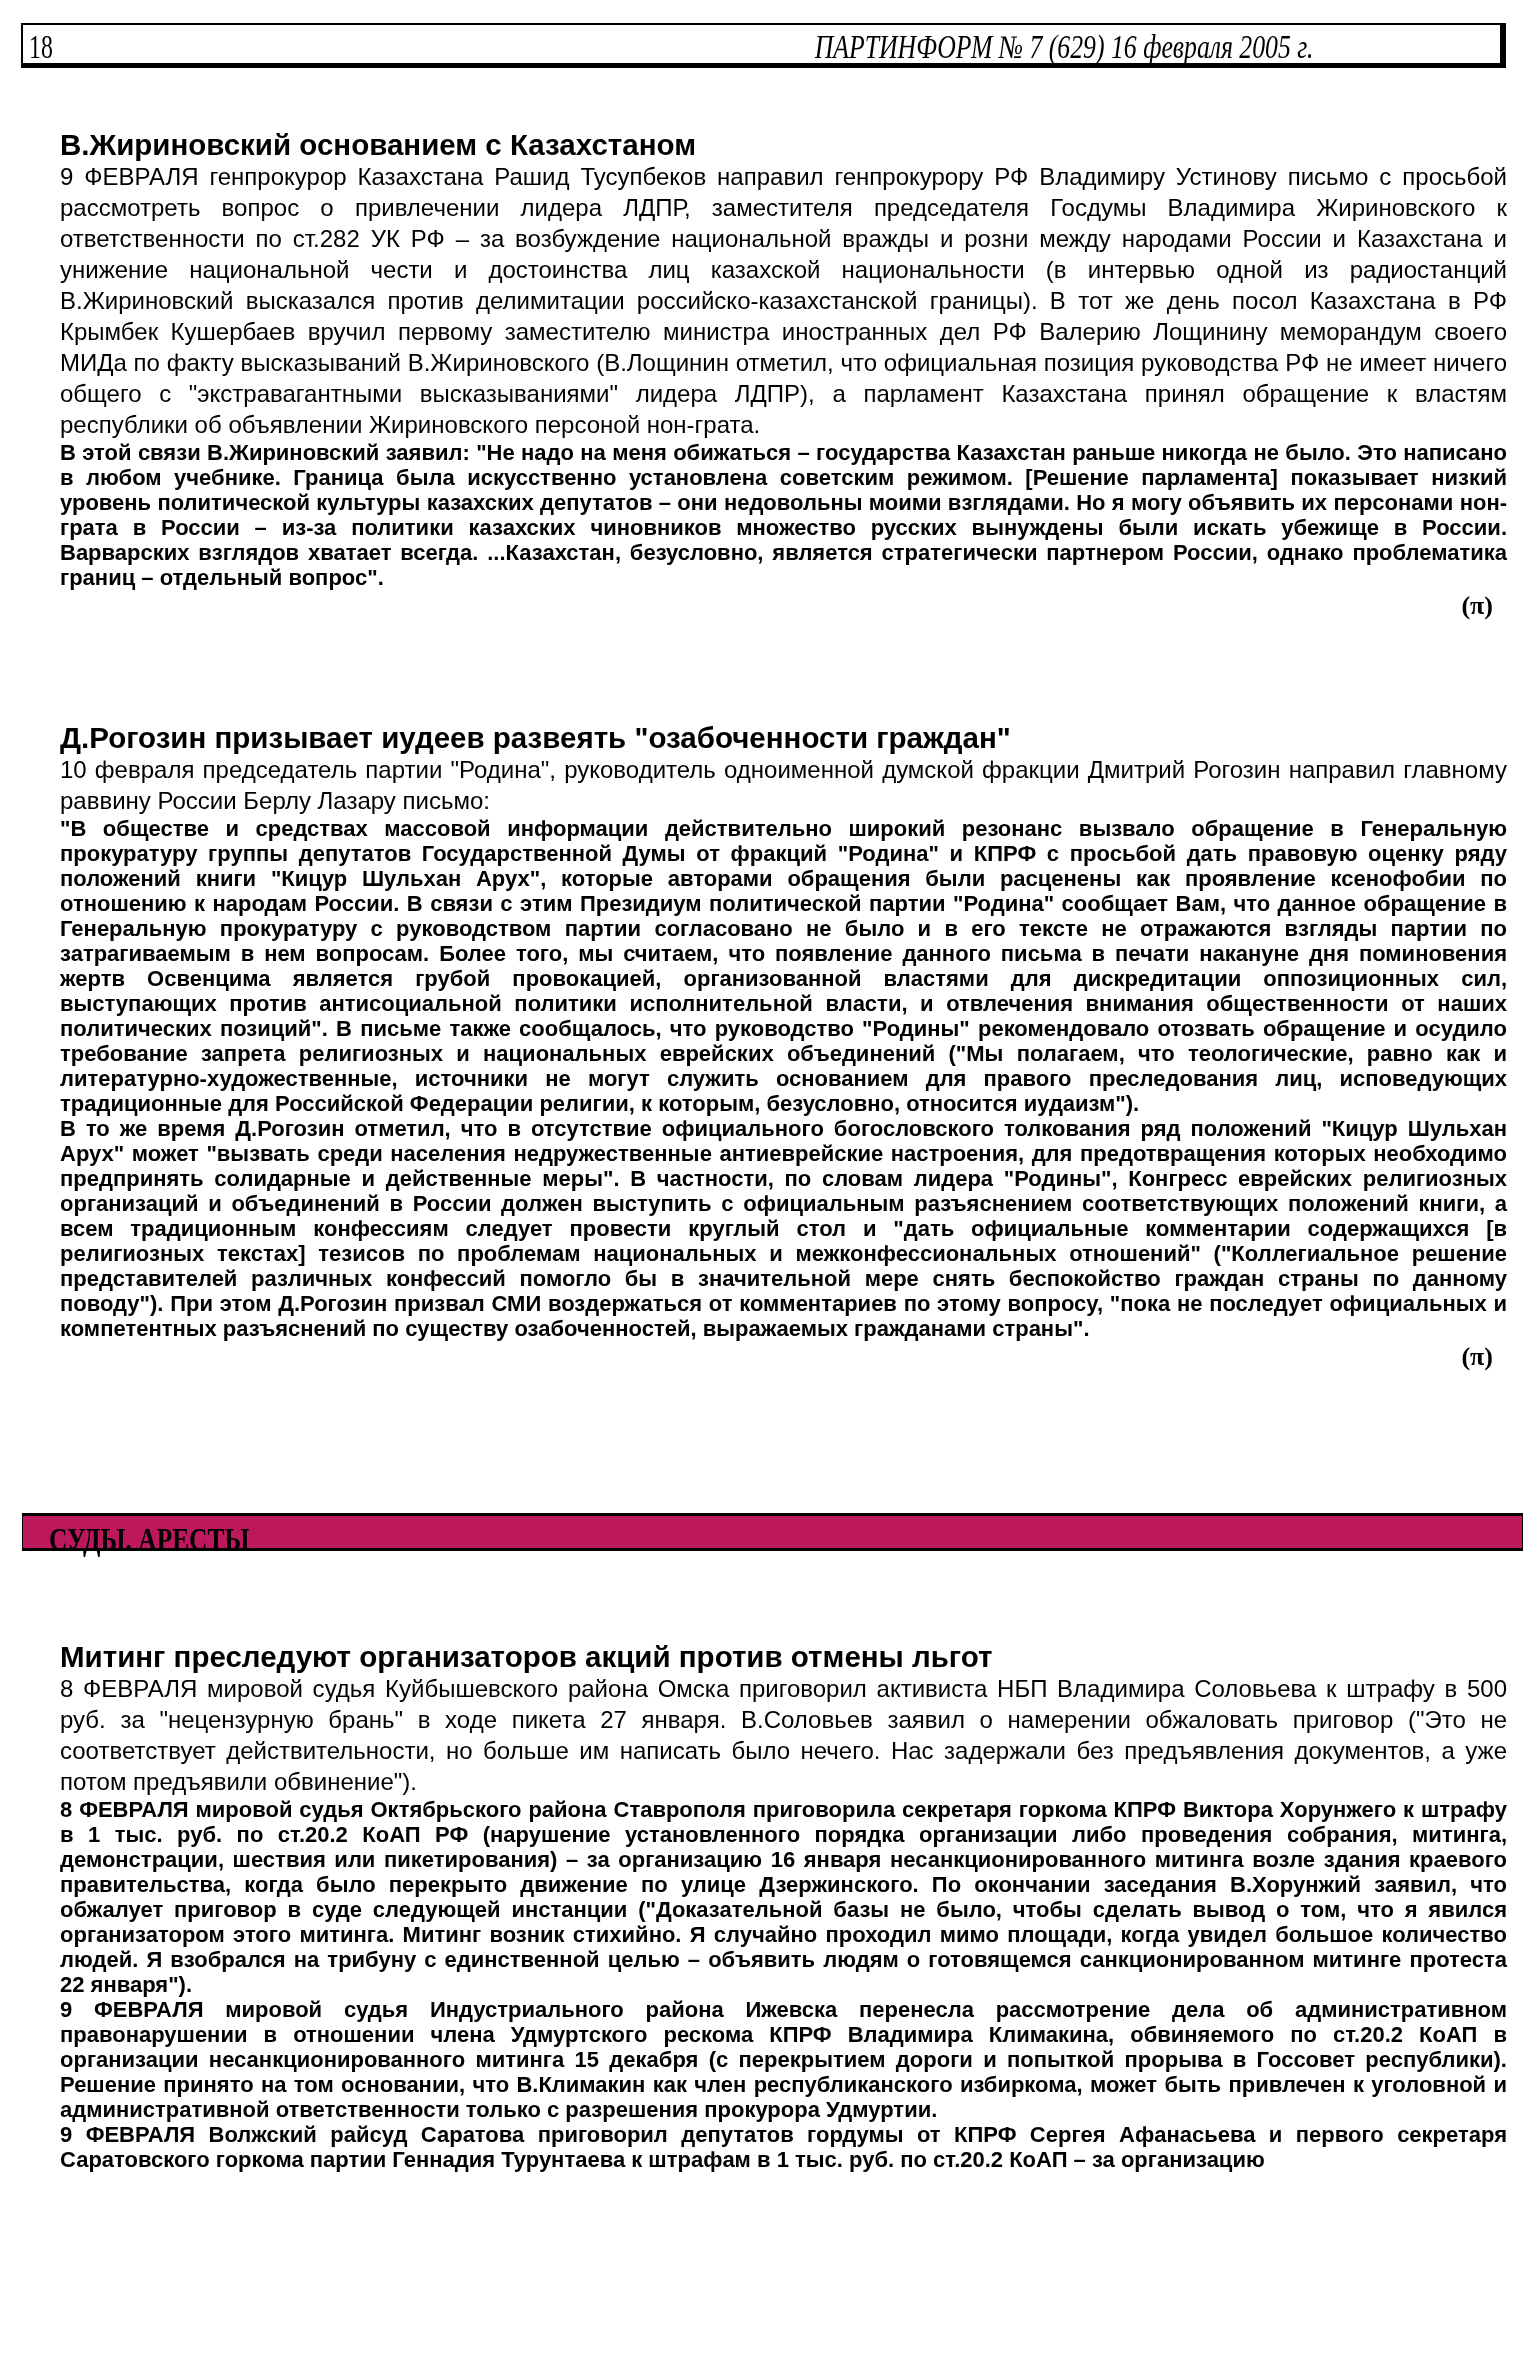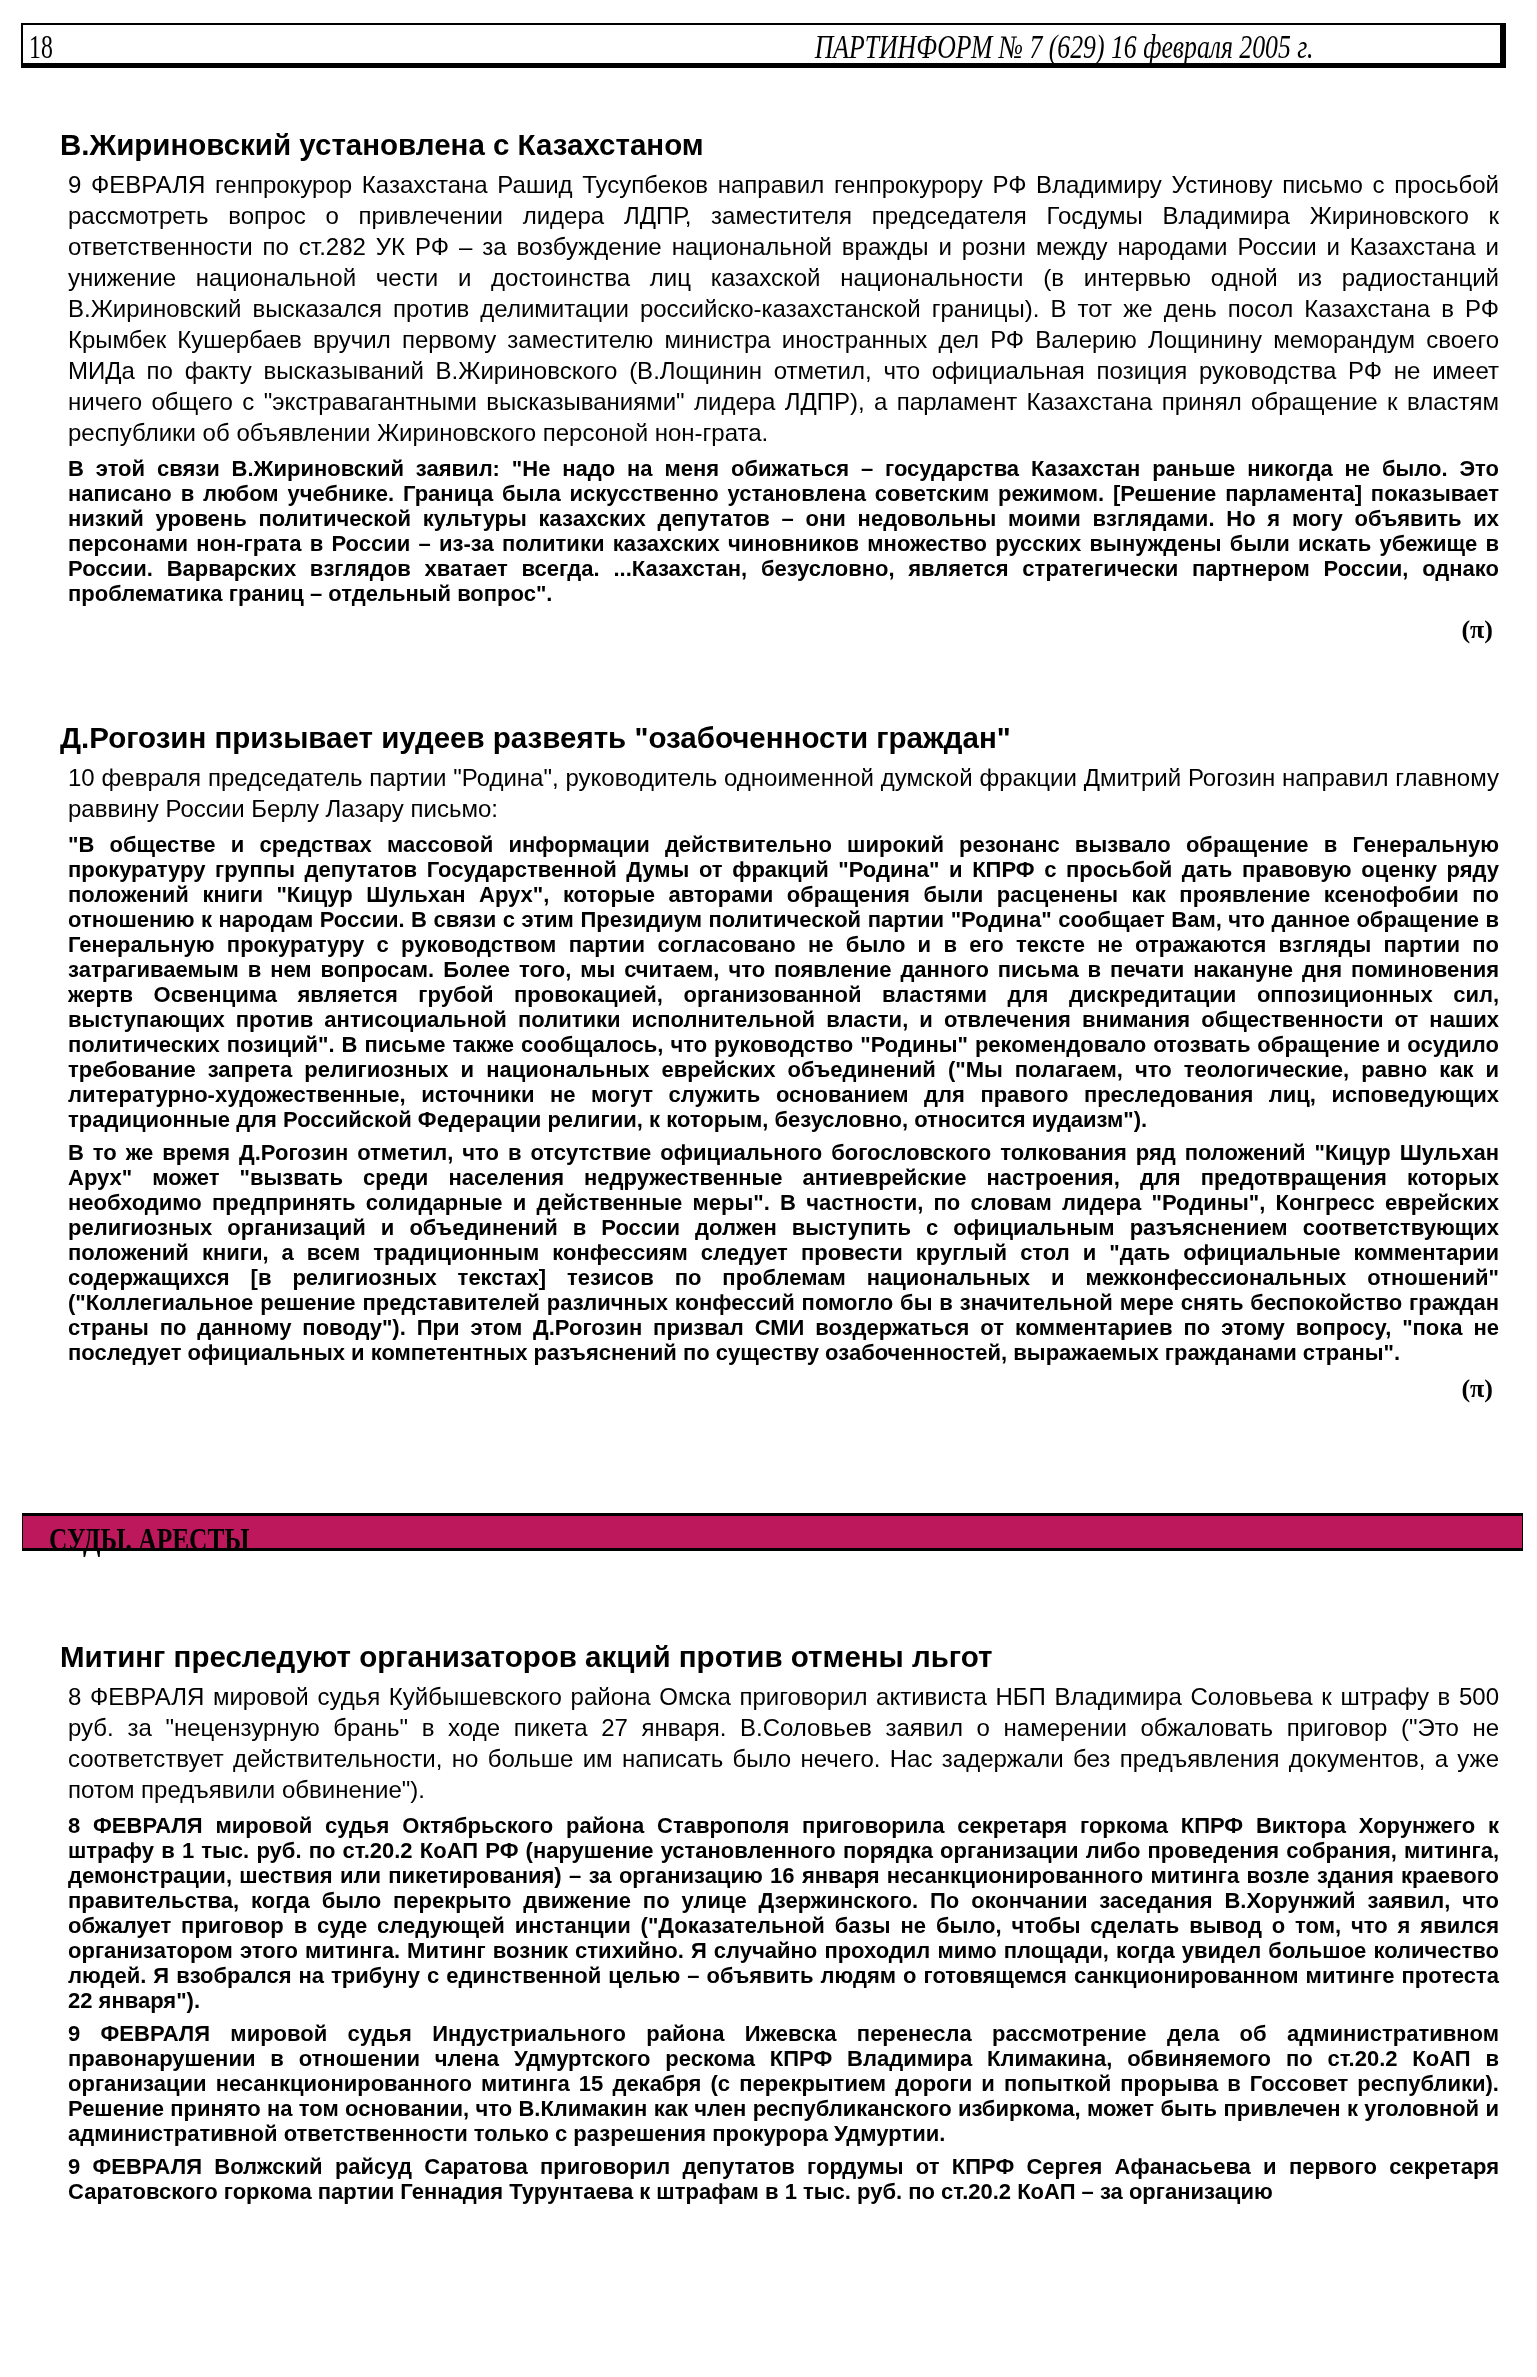--- a/index.html
+++ b/index.html
@@ -22,21 +22,21 @@
     transform: scaleX(0.78); transform-origin: right center; white-space: nowrap;
   }
 
   .content { position: absolute; left: 56px; width: 1447px; }
   .article-title {
     font-family: "Liberation Sans", sans-serif; font-weight: bold; font-size: 29.5px; line-height: 33px;
     margin: 0; white-space: nowrap;
   }
   p.txt {
     font-family: "Liberation Sans", sans-serif; font-size: 24px; line-height: 31px;
-    margin: 8px; text-align: justify; text-indent: 0;
+    margin: 0; text-align: justify; text-indent: 0;
   }
   p.txt.bold { font-weight: bold; font-size: 22px; line-height: 25px; }
   .source-mark {
     text-align: right; font-family: "Liberation Serif", serif; font-weight: bold; font-size: 26px;
     line-height: 31px; padding-right: 14px;
   }
   .section-bar {
     position: absolute; left: 18px; top: 1513px; width: 1501px; height: 38px;
     border-top: 3.8px solid #000; border-bottom: 3.8px solid #000; border-left: 1.3px solid #000; border-right: 1.3px solid #000;
     background: #be185d; box-sizing: border-box;
@@ -51,21 +51,21 @@
 <body>
 
 <div class="page">
 
   <div class="header-bar">
     <span class="header-page-no">18</span>
     <span class="header-title">ПАРТИНФОРМ № 7 (629) 16 февраля 2005 г.</span>
   </div>
 
   <div class="content" style="top:128px;">
-    <h2 class="article-title">В.Жириновский установлена с Казахстаном</h2>
+    <h2 class="article-title">В.Жириновский основанием с Казахстаном</h2>
     <p class="txt" style="text-indent:0;">9 ФЕВРАЛЯ генпрокурор Казахстана Рашид Тусупбеков направил генпрокурору РФ Владимиру Устинову письмо с просьбой рассмотреть вопрос о привлечении лидера ЛДПР, заместителя председателя Госдумы Владимира Жириновского к ответственности по ст.282 УК РФ – за возбуждение национальной вражды и розни между народами России и Казахстана и унижение национальной чести и достоинства лиц казахской национальности (в интервью одной из радиостанций В.Жириновский высказался против делимитации российско-казахстанской границы). В тот же день посол Казахстана в РФ Крымбек Кушербаев вручил первому заместителю министра иностранных дел РФ Валерию Лощинину меморандум своего МИДа по факту высказываний В.Жириновского (В.Лощинин отметил, что официальная позиция руководства РФ не имеет ничего общего с "экстравагантными высказываниями" лидера ЛДПР), а парламент Казахстана принял обращение к властям республики об объявлении Жириновского персоной нон-грата.</p>
     <p class="txt bold">В этой связи В.Жириновский заявил: "Не надо на меня обижаться – государства Казахстан раньше никогда не было. Это написано в любом учебнике. Граница была искусственно установлена советским режимом. [Решение парламента] показывает низкий уровень политической культуры казахских депутатов – они недовольны моими взглядами. Но я могу объявить их персонами нон-грата в России – из-за политики казахских чиновников множество русских вынуждены были искать убежище в России. Варварских взглядов хватает всегда. ...Казахстан, безусловно, является стратегически партнером России, однако проблематика границ – отдельный вопрос".</p>
     <div class="source-mark">(π)</div>
   </div>
 
   <div class="content" style="top:721px;">
     <h2 class="article-title">Д.Рогозин призывает иудеев развеять "озабоченности граждан"</h2>
     <p class="txt">10 февраля председатель партии "Родина", руководитель одноименной думской фракции Дмитрий Рогозин направил главному раввину России Берлу Лазару письмо:</p>
     <p class="txt bold">"В обществе и средствах массовой информации действительно широкий резонанс вызвало обращение в Генеральную прокуратуру группы депутатов Государственной Думы от фракций "Родина" и КПРФ с просьбой дать правовую оценку ряду положений книги "Кицур Шульхан Арух", которые авторами обращения были расценены как проявление ксенофобии по отношению к народам России. В связи с этим Президиум политической партии "Родина" сообщает Вам, что данное обращение в Генеральную прокуратуру с руководством партии согласовано не было и в его тексте не отражаются взгляды партии по затрагиваемым в нем вопросам. Более того, мы считаем, что появление данного письма в печати накануне дня поминовения жертв Освенцима является грубой провокацией, организованной властями для дискредитации оппозиционных сил, выступающих против антисоциальной политики исполнительной власти, и отвлечения внимания общественности от наших политических позиций". В письме также сообщалось, что руководство "Родины" рекомендовало отозвать обращение и осудило требование запрета религиозных и национальных еврейских объединений ("Мы полагаем, что теологические, равно как и литературно-художественные, источники не могут служить основанием для правого преследования лиц, исповедующих традиционные для Российской Федерации религии, к которым, безусловно, относится иудаизм").</p>
     <p class="txt bold">В то же время Д.Рогозин отметил, что в отсутствие официального богословского толкования ряд положений "Кицур Шульхан Арух" может "вызвать среди населения недружественные антиеврейские настроения, для предотвращения которых необходимо предпринять солидарные и действенные меры". В частности, по словам лидера "Родины", Конгресс еврейских религиозных организаций и объединений в России должен выступить с официальным разъяснением соответствующих положений книги, а всем традиционным конфессиям следует провести круглый стол и "дать официальные комментарии содержащихся [в религиозных текстах] тезисов по проблемам национальных и межконфессиональных отношений" ("Коллегиальное решение представителей различных конфессий помогло бы в значительной мере снять беспокойство граждан страны по данному поводу"). При этом Д.Рогозин призвал СМИ воздержаться от комментариев по этому вопросу, "пока не последует официальных и компетентных разъяснений по существу озабоченностей, выражаемых гражданами страны".</p>

